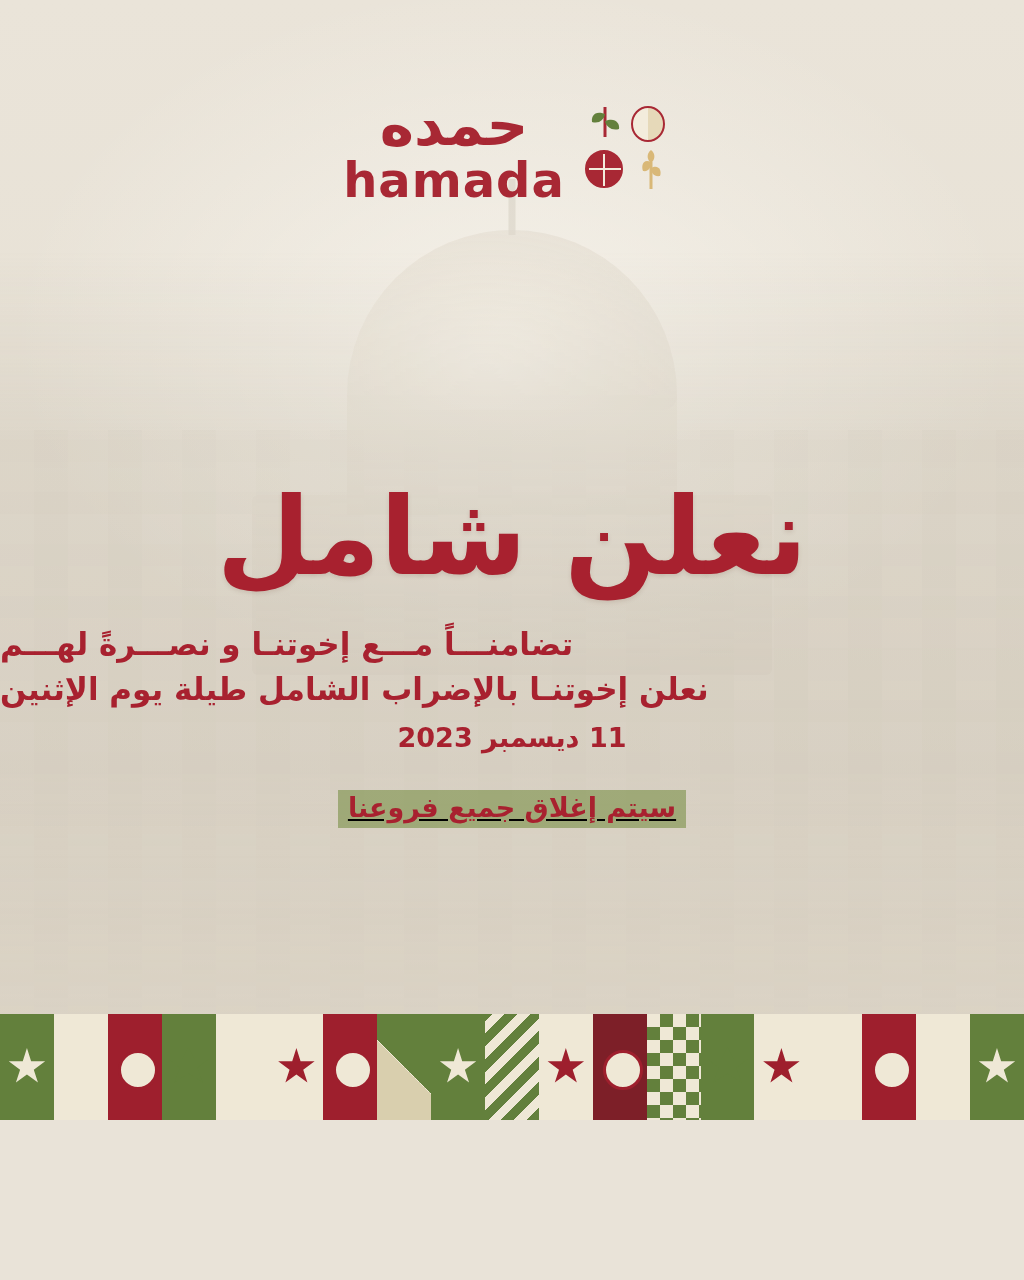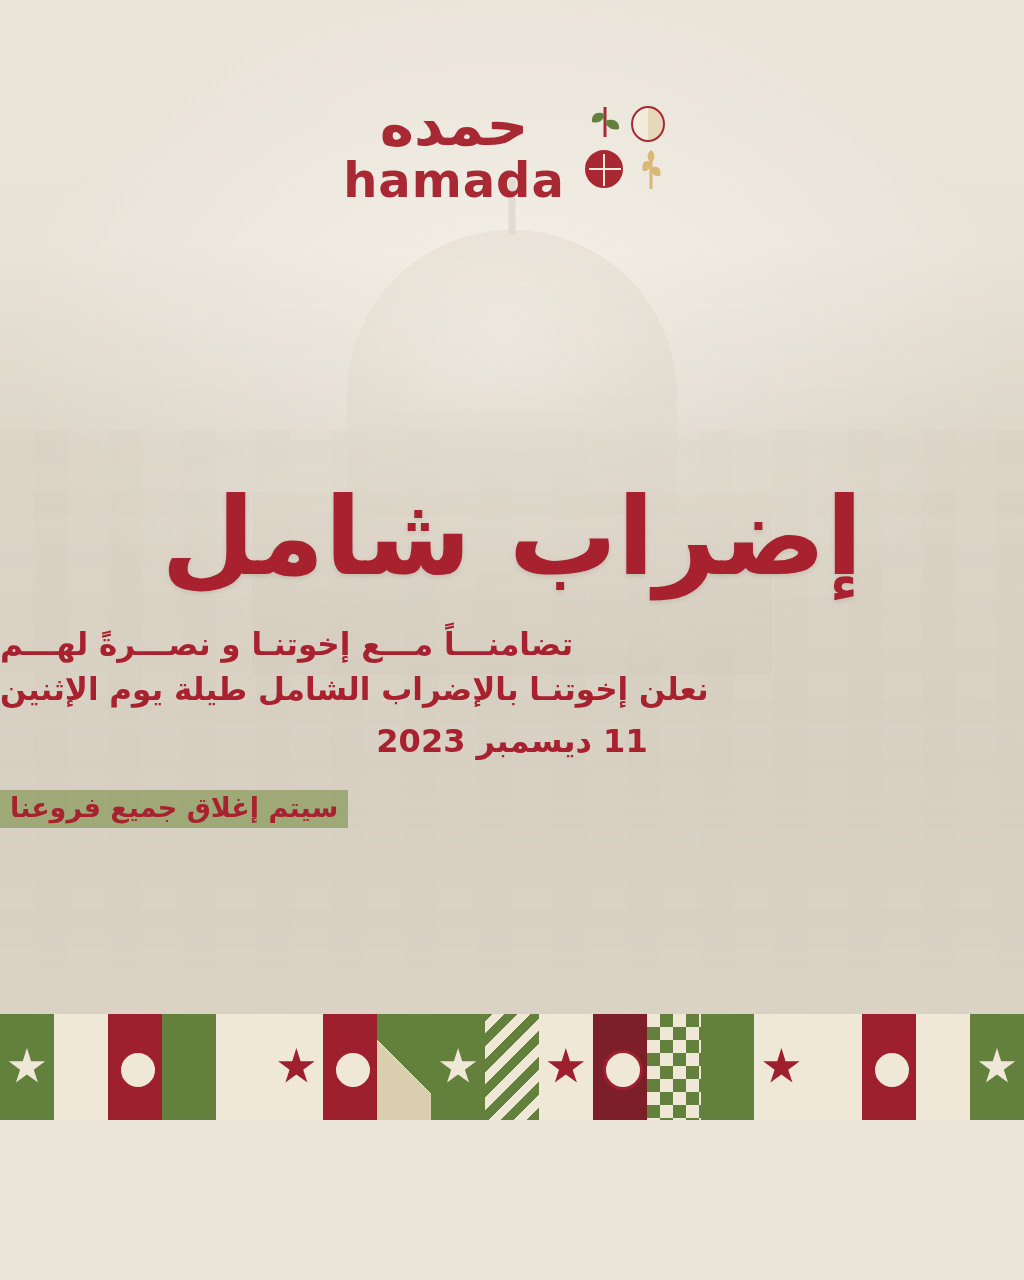--- a/index.html
+++ b/index.html
@@ -160,30 +160,31 @@
   }
   .subline .line2 { letter-spacing: 0px; }
 
   .date {
     position: absolute;
     left: 0; right: 0;
     top: 722px;
     text-align: center;
     direction: rtl;
     color: #a8212f;
-    font-size: 32px;
+    font-size: 27px;
     font-weight: 700;
   }
 
   .note-wrap {
     position: absolute;
     left: 0; right: 0;
     top: 790px;
     display: flex;
-    justify-content: flex-start;
+    justify-content: center;
+    text-decoration: underline;
   }
   .note {
     direction: rtl;
     color: #a8212f;
     font-size: 27px;
     font-weight: 700;
     padding: 2px 10px 4px;
     background: rgba(124,146,74,0.62);
     line-height: 1.2;
   }
@@ -296,21 +297,21 @@
         <svg width="36" height="42" viewBox="0 0 36 42" aria-hidden="true">
           <path d="M18 41 L18 14" stroke="#d9b877" stroke-width="3" fill="none"></path>
           <path d="M18 14 C10 10 8 18 10 23 C16 24 18 19 18 14 Z" fill="#d9b877"></path>
           <path d="M18 20 C26 16 29 23 27 28 C21 29 18 25 18 20 Z" fill="#d9b877"></path>
           <path d="M18 2 C13 6 14 12 18 15 C22 12 23 6 18 2 Z" fill="#d9b877"></path>
         </svg>
       </div>
     </div>
   </div>
 
-  <div class="headline">إضراب شامل</div>
+  <div class="headline">نعلن شامل</div>
 
   <div class="subline">
     <div class="line1">تضامنـــاً مـــع إخوتنـا و نصـــرةً لهـــم</div>
     <div class="line2">نعلن إخوتنـا بالإضراب الشامل طيلة يوم الإثنين</div>
   </div>
 
   <div class="date">11 ديسمبر 2023</div>
 
   <div class="note-wrap">
     <div class="note">سيتم إغلاق جميع فروعنا</div>

